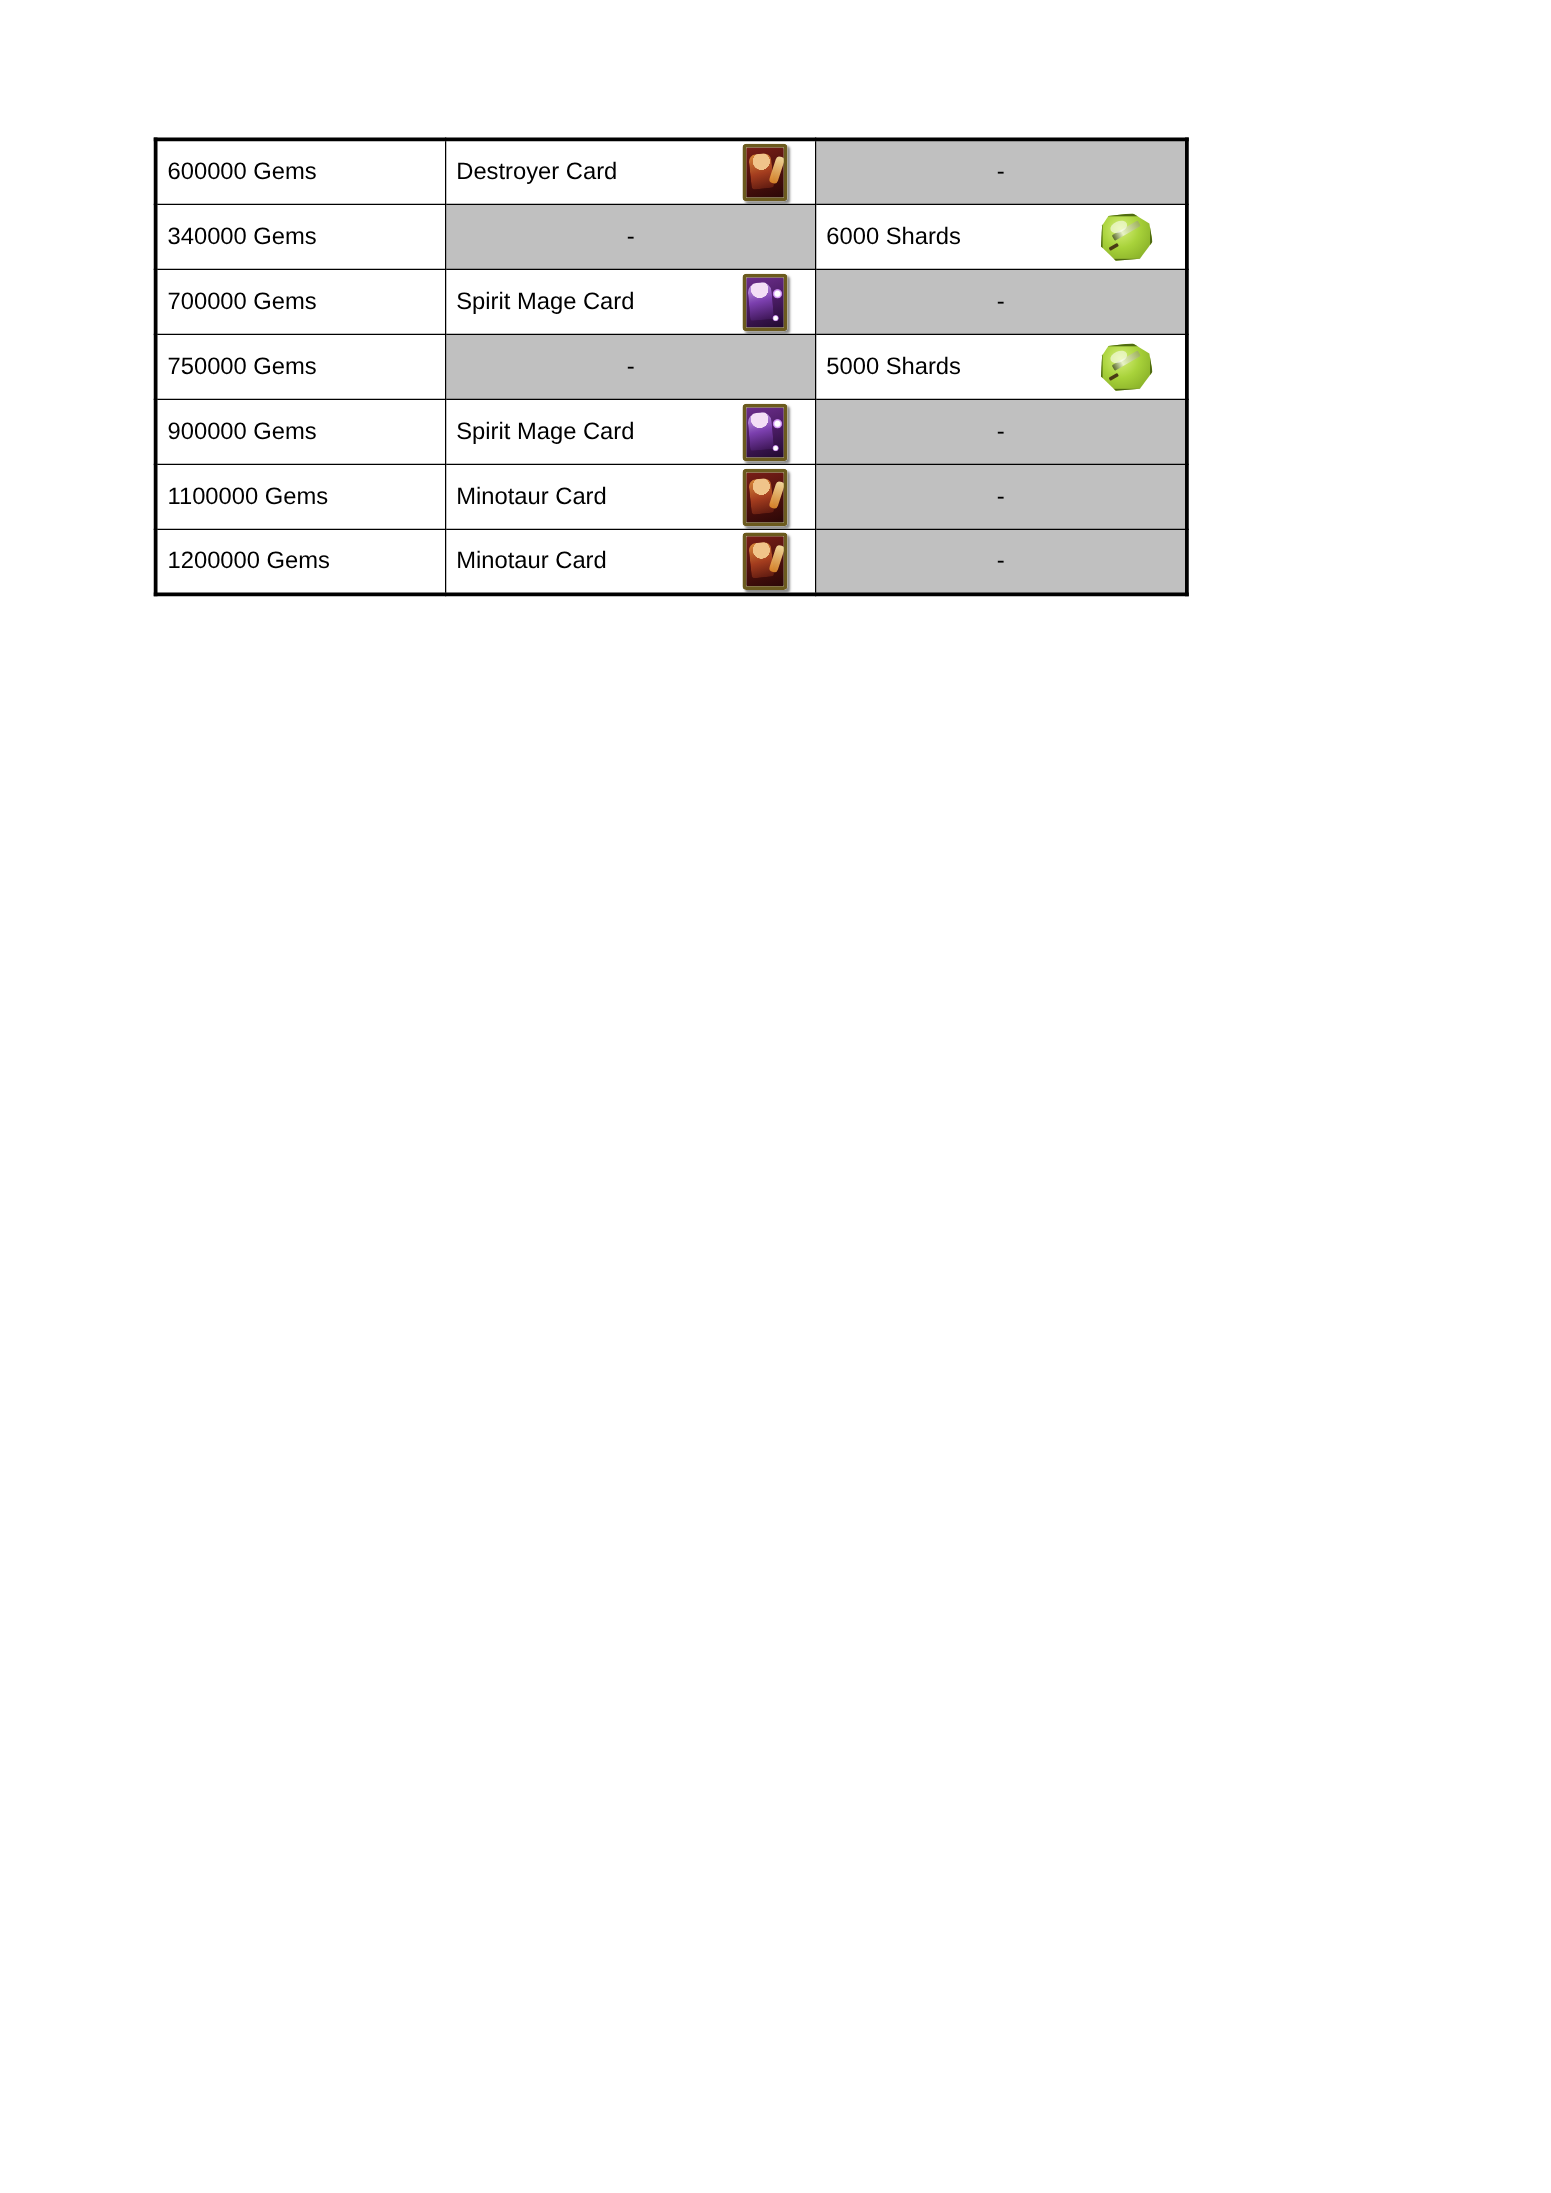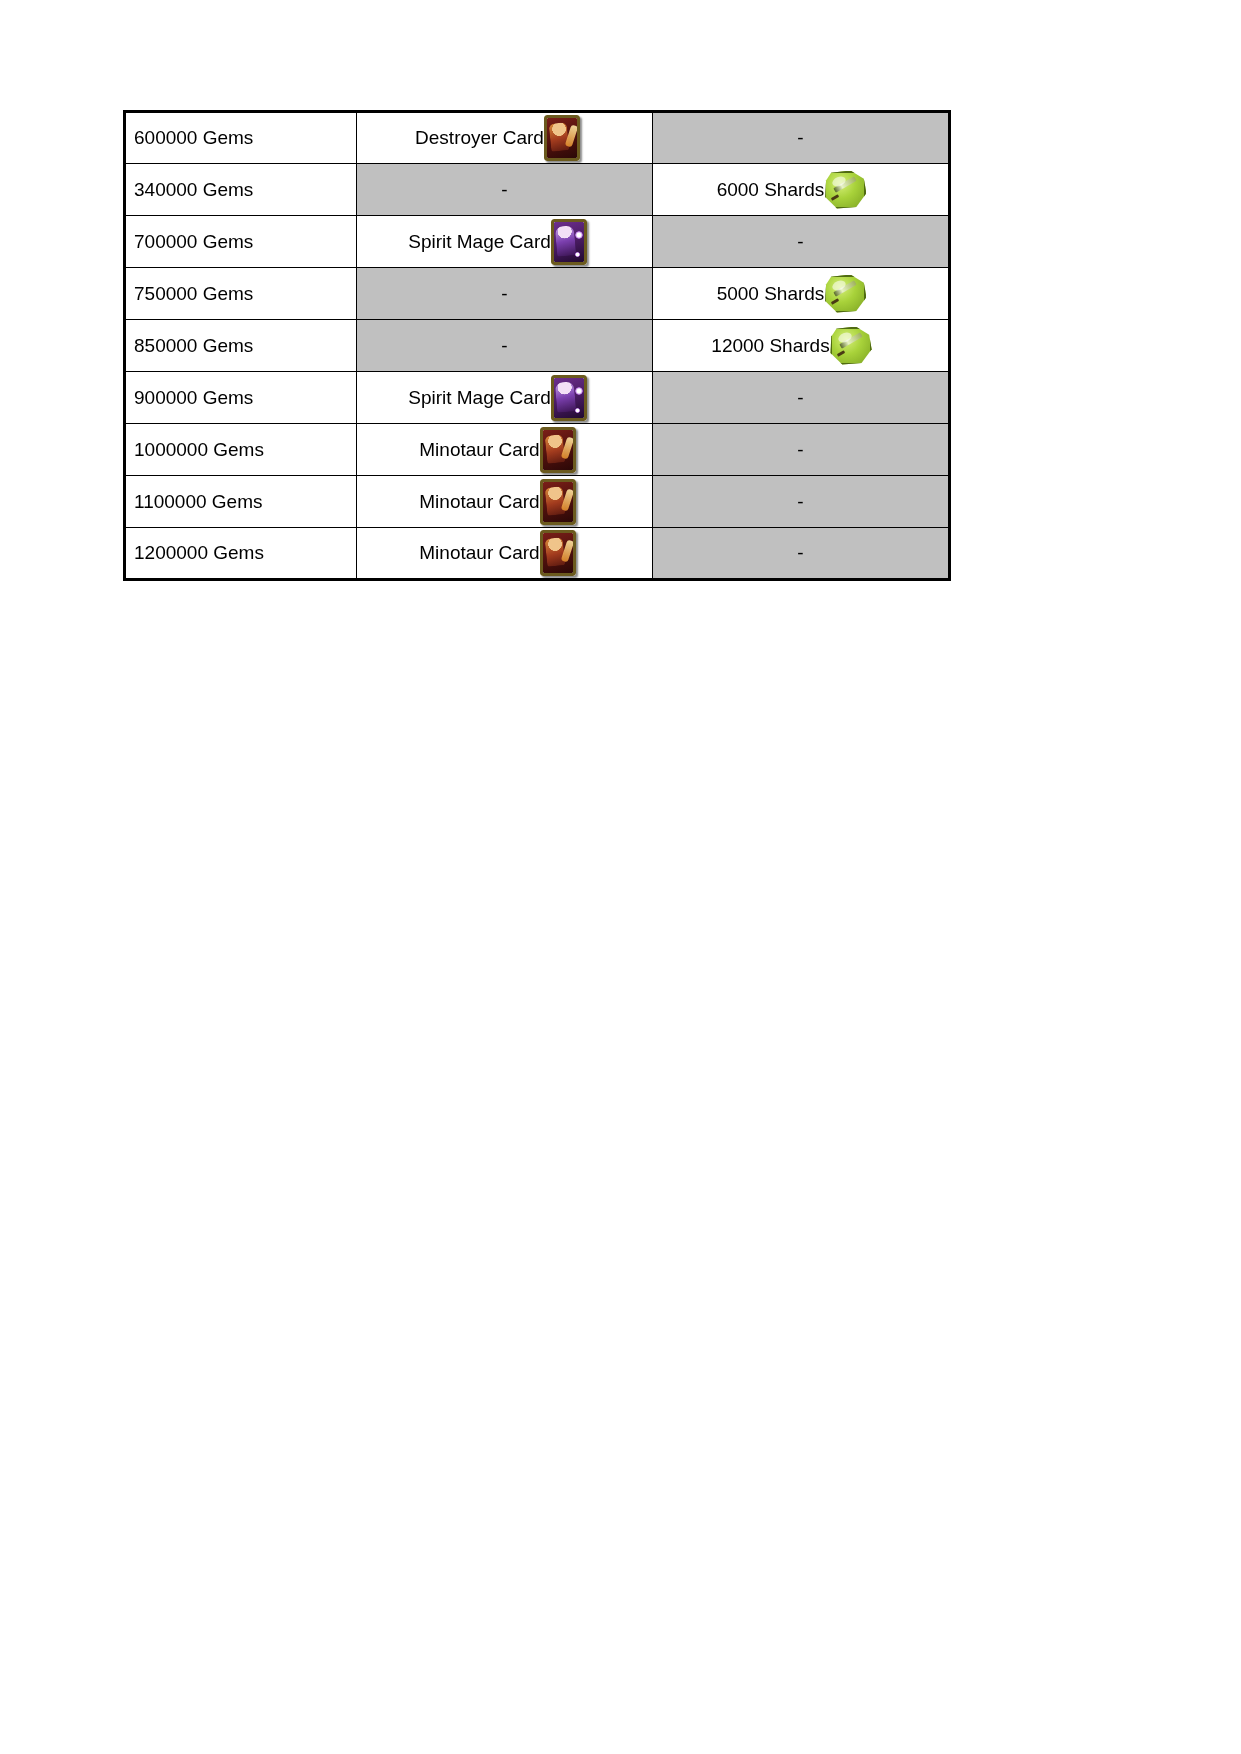--- a/index.html
+++ b/index.html
@@ -54,21 +54,21 @@
   td.cell-filled {
     background: #ffffff;
   }
   td.cell-empty {
     background: #c0c0c0;
     text-align: center;
   }
   .cell-inner {
     display: flex;
     align-items: center;
-    justify-content: center;
+    justify-content: space-between;
     width: 100%;
     height: 100%;
   }
   .cell-label {
     white-space: nowrap;
   }
   .dash {
     display: block;
     width: 100%;
     text-align: center;
@@ -265,63 +265,29 @@
                 <span class="icon-shard">
                   <span class="gem"></span>
                   <span class="blade"></span>
                   <span class="hilt"></span>
                   <span class="shine"></span>
                 </span>
               </span>
             </td>
           </tr>
           <tr>
-            <td class="gems"><span>850000 Gems</span></td>
-            <td class="cell-empty">
-              <span class="dash">-</span>
-            </td>
-            <td class="cell-filled">
-              <span class="cell-inner">
-                <span class="cell-label">12000 Shards</span>
-                <span class="icon-shard">
-                  <span class="gem"></span>
-                  <span class="blade"></span>
-                  <span class="hilt"></span>
-                  <span class="shine"></span>
-                </span>
-              </span>
-            </td>
-          </tr>
-          <tr>
             <td class="gems"><span>900000 Gems</span></td>
             <td class="cell-filled">
               <span class="cell-inner">
                 <span class="cell-label">Spirit Mage Card</span>
                 <span class="icon-card mage">
                   <span class="inner"></span>
                   <span class="figure"></span>
                   <span class="spark"></span>
                   <span class="spark2"></span>
-                  <span class="frame"></span>
-                </span>
-              </span>
-            </td>
-            <td class="cell-empty">
-              <span class="dash">-</span>
-            </td>
-          </tr>
-          <tr>
-            <td class="gems"><span>1000000 Gems</span></td>
-            <td class="cell-filled">
-              <span class="cell-inner">
-                <span class="cell-label">Minotaur Card</span>
-                <span class="icon-card destroyer">
-                  <span class="inner"></span>
-                  <span class="figure"></span>
-                  <span class="spark"></span>
                   <span class="frame"></span>
                 </span>
               </span>
             </td>
             <td class="cell-empty">
               <span class="dash">-</span>
             </td>
           </tr>
           <tr>
             <td class="gems"><span>1100000 Gems</span></td>

